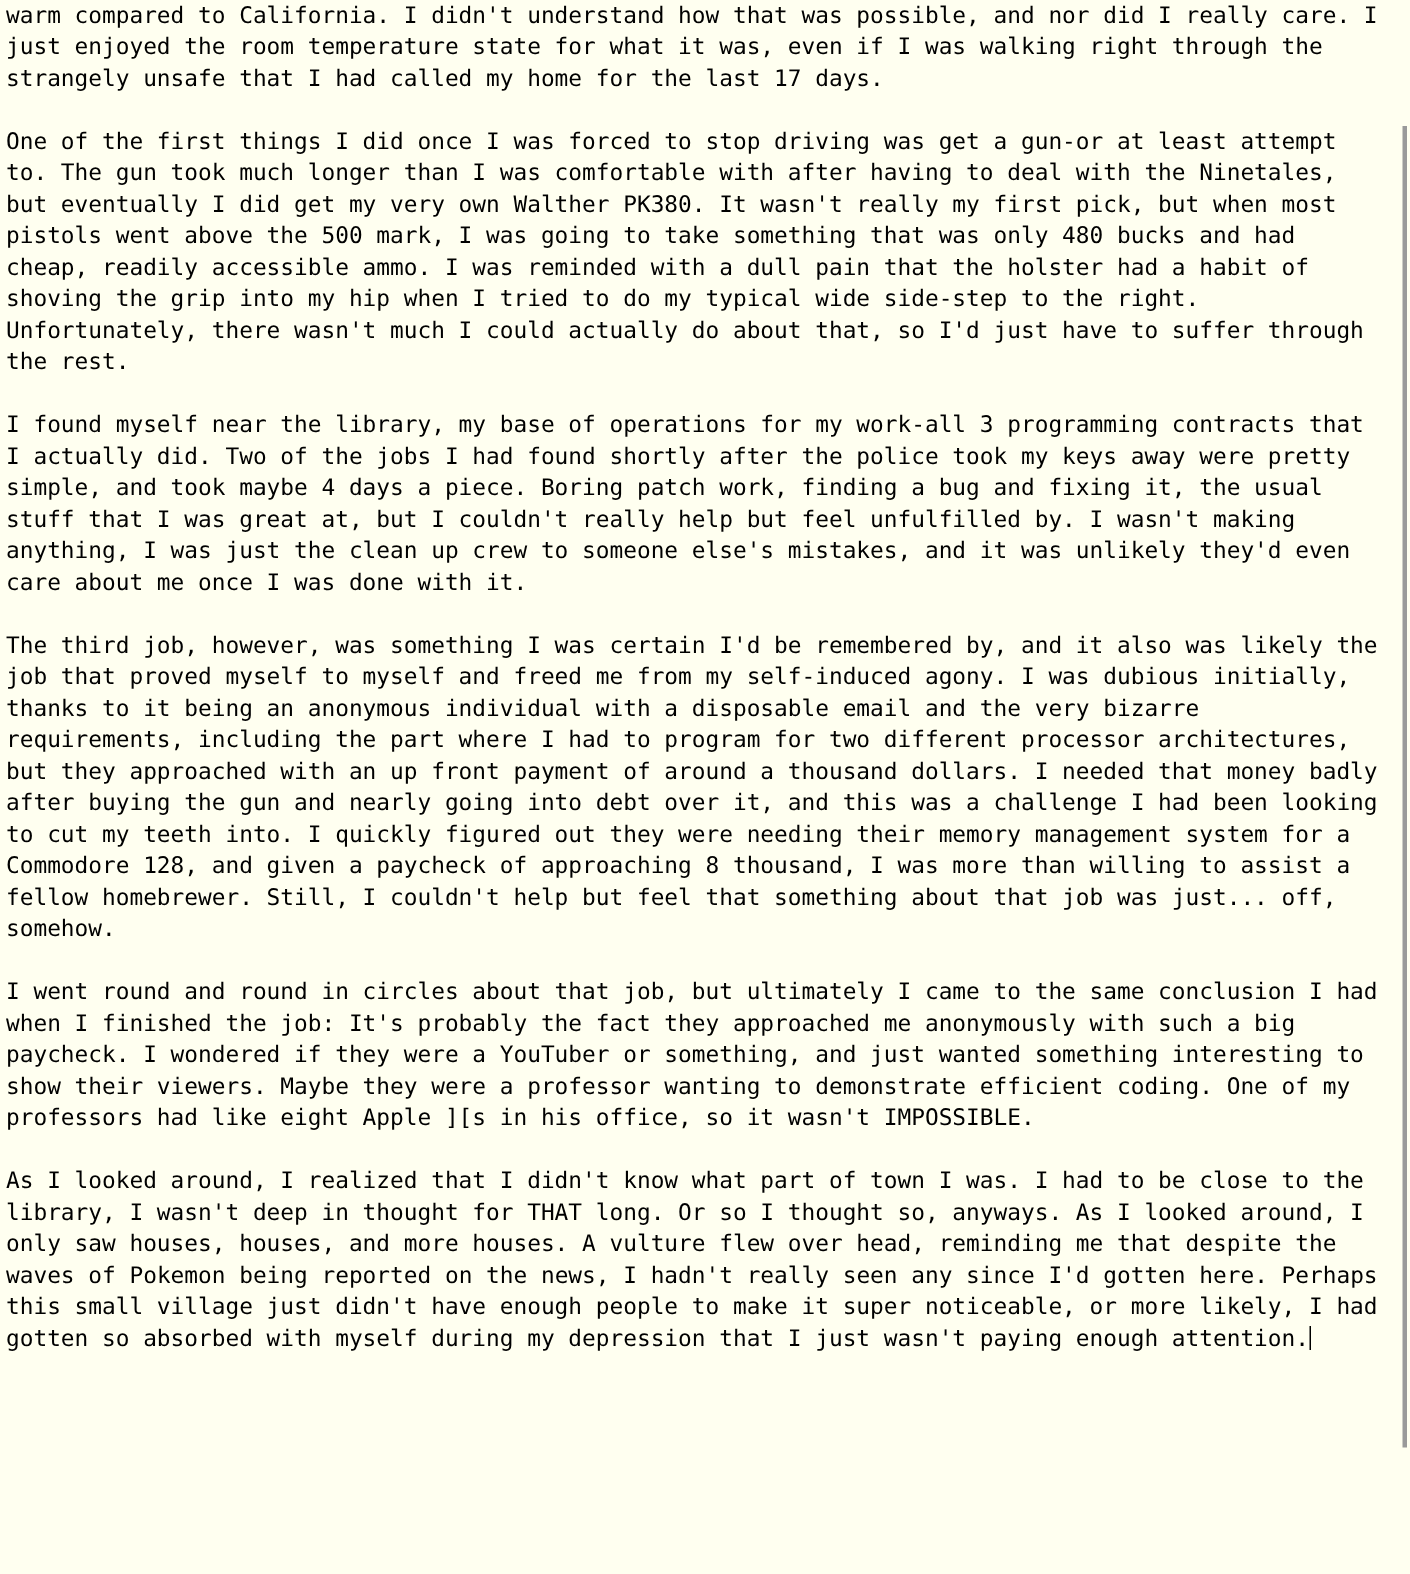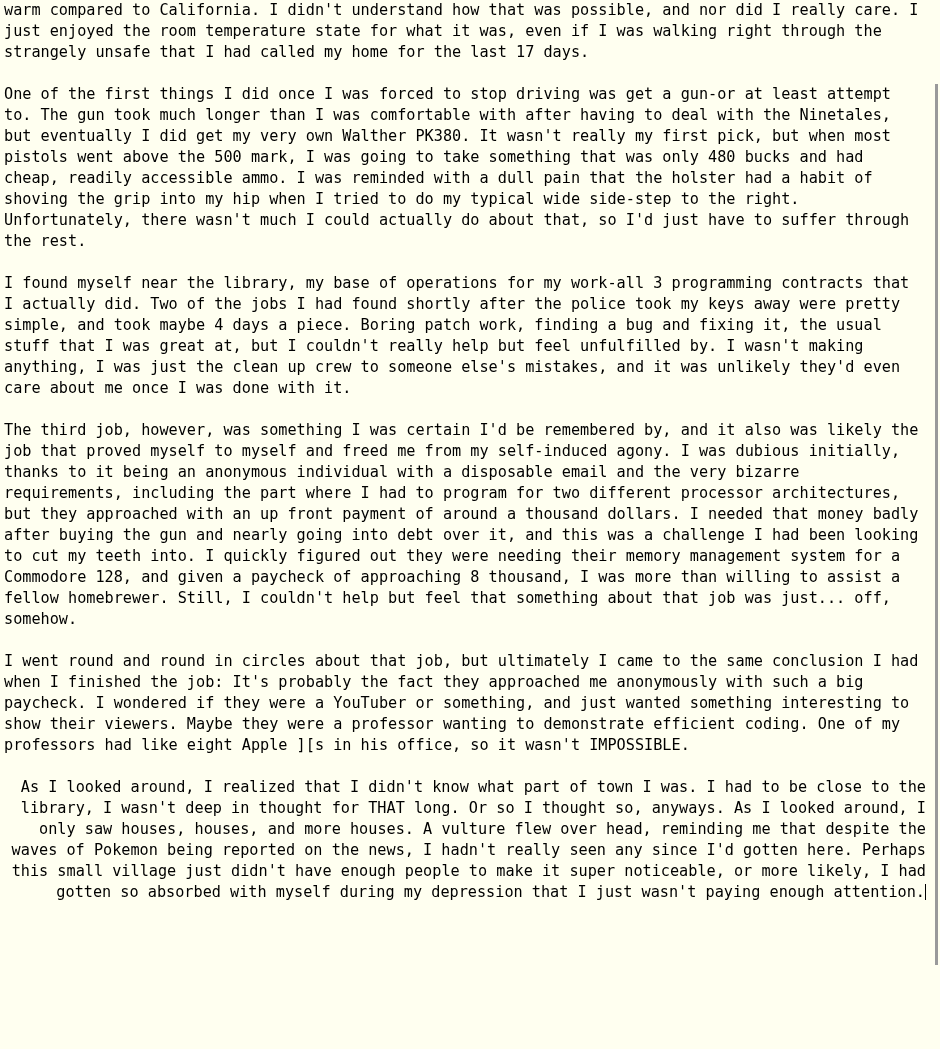--- a/index.html
+++ b/index.html
@@ -30,21 +30,20 @@
     word-wrap: break-word;
     letter-spacing: 0px;
     padding-top: 0px;
   }
   .para {
     margin: 0 0 21px 0;
     white-space: pre-wrap;
   }
   .para:last-child {
     margin-bottom: 0;
-    text-align: right;
   }
   .misspelled {
     text-decoration-style: dotted;
     text-decoration-color: #c00000;
     text-decoration-thickness: 1px;
   }
   .caret {
     display: inline-block;
     width: 1px;
     height: 16px;

